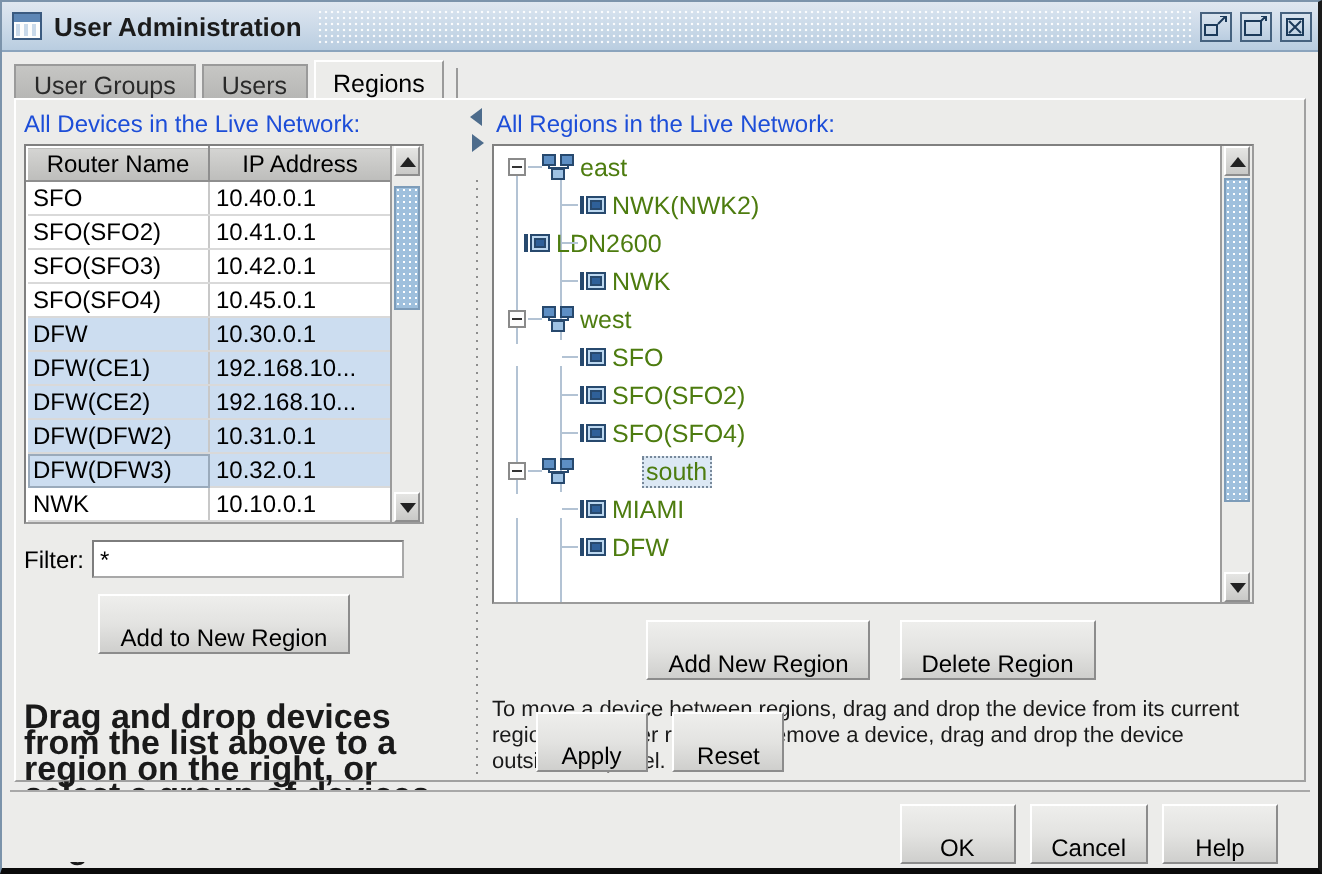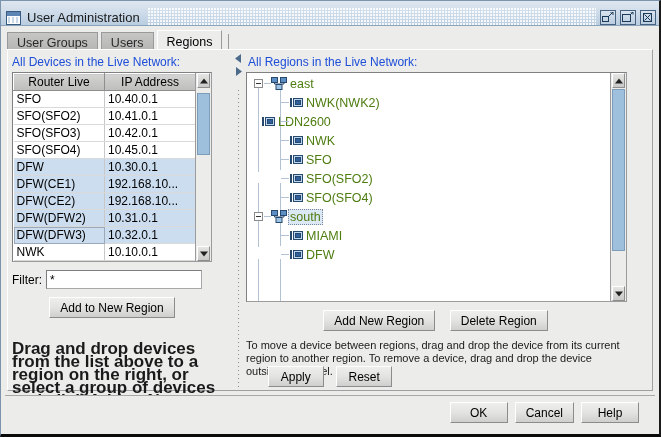--- a/index.html
+++ b/index.html
@@ -17,22 +17,23 @@
     border: 1px solid #7b93ab;
     border-bottom: 3px solid #0a0a0a;
     border-right: 2px solid #1a1a1a;
   }
   
   .titlebar {
     position: relative;
     height: 25px;
     background: linear-gradient(to bottom, #dfe7f0 0%, #cfdcea 45%, #b9cde0 100%);
     border-bottom: 1px solid #8ba4bd;
-    display: flex; align-items: flex-end;
+    display: flex; align-items: center;
     padding: 0 3px 0 5px;
+    font-weight: bold;
   }
   .win-icon {
     width: 15px; height: 14px;
     background: #fdfdfd;
     border: 1px solid #3a5a80;
     position: relative; flex: 0 0 auto;
     margin-right: 6px;
   }
   .win-icon::before {
     content: ""; position: absolute; left: 0; top: 0; right: 0; height: 4px;
@@ -199,21 +200,21 @@
     font-size: 12px; color: #000;
     padding: 0 3px; outline: none;
     font-family: "Liberation Sans", sans-serif;
   }
   
   .btn {
     font-size: 12px; color: #000;
     background: linear-gradient(to bottom,#eeeeec 0%,#e3e3e1 50%,#cfcfcd 100%);
     border: 1px solid #8c8c8c;
     border-top-color: #ffffff; border-left-color: #ffffff;
-    padding: 2px 10px; height: 21px;
+    padding: 14px 10px; height: 21px;
     cursor: pointer; white-space: nowrap;
     font-family: "Liberation Sans", sans-serif;
   }
   .addnew-wrap { text-align: center; width: 208px; margin-top: 8px; }
   .hint {
     font-size: 17px; color: #1a1a1a; line-height: 13px;
     margin: 24px 2px 0 4px; width: 208px; font-weight: bold;
   }
   
   .tree-wrap {
@@ -317,21 +318,21 @@
 
   <div class="content">
 
     <div class="split-left">
       <div class="panel-label">All Devices in the Live Network:</div>
 
       <div class="table-wrap">
         <table class="devtable">
           <thead>
             <tr>
-              <th class="col-name">Router Live</th>
+              <th class="col-name">Router Name</th>
               <th class="col-ip">IP Address</th>
             </tr>
           </thead>
           <tbody>
             <tr>
               <td>SFO</td>
               <td>10.40.0.1</td>
             </tr>
             <tr>
               <td>SFO(SFO2)</td>
@@ -465,65 +466,78 @@
             <span class="ico-dev" style="margin-left:15px;">
               <svg width="14" height="12" viewBox="0 0 14 12">
                   <rect x="0" y="1" width="2" height="9" fill="#27496e"></rect>
                   <rect x="3.5" y="1.5" width="9" height="8" fill="#bcd7ef" stroke="#27496e"></rect>
                   <rect x="5.5" y="3.5" width="5" height="4" fill="#2f6099" stroke="#27496e"></rect>
                 </svg>
             </span>
             <span class="label">NWK</span>
           </div>
 
-          <div class="tnode" style="padding-left:28px;">
-            <div class="tline-h" style="left:34px;top:9px;width:8px;"></div>
-            <span class="ico-dev" style="margin-left:15px;">
-              <svg width="14" height="12" viewBox="0 0 14 12">
-                  <rect x="0" y="1" width="2" height="9" fill="#27496e"></rect>
-                  <rect x="3.5" y="1.5" width="9" height="8" fill="#bcd7ef" stroke="#27496e"></rect>
-                  <rect x="5.5" y="3.5" width="5" height="4" fill="#2f6099" stroke="#27496e"></rect>
-                </svg>
-            </span>
-            <span class="label">SFO</span>
-          </div>
-          <div class="tnode" style="padding-left:28px;">
-            <div class="tline-h" style="left:34px;top:9px;width:8px;"></div>
-            <span class="ico-dev" style="margin-left:15px;">
-              <svg width="14" height="12" viewBox="0 0 14 12">
-                  <rect x="0" y="1" width="2" height="9" fill="#27496e"></rect>
-                  <rect x="3.5" y="1.5" width="9" height="8" fill="#bcd7ef" stroke="#27496e"></rect>
-                  <rect x="5.5" y="3.5" width="5" height="4" fill="#2f6099" stroke="#27496e"></rect>
-                </svg>
-            </span>
-            <span class="label">SFO(SFO2)</span>
-          </div>
-          <div class="tnode" style="padding-left:28px;">
-            <div class="tline-h" style="left:34px;top:9px;width:8px;"></div>
-            <span class="ico-dev" style="margin-left:15px;">
-              <svg width="14" height="12" viewBox="0 0 14 12">
-                  <rect x="0" y="1" width="2" height="9" fill="#27496e"></rect>
-                  <rect x="3.5" y="1.5" width="9" height="8" fill="#bcd7ef" stroke="#27496e"></rect>
-                  <rect x="5.5" y="3.5" width="5" height="4" fill="#2f6099" stroke="#27496e"></rect>
-                </svg>
-            </span>
-            <span class="label">SFO(SFO4)</span>
-          </div>
-
-          <div class="tnode sel" style="padding-left:6px;">
+          <div class="tnode" style="padding-left:6px;">
             <div class="expander" style="left:7px;top:5px;"></div>
             <div class="tline-h" style="left:17px;top:9px;width:7px;"></div>
             <span class="ico-net" style="margin-left:18px;">
               <svg width="17" height="14" viewBox="0 0 17 14">
                   <rect x="0.5" y="0.5" width="6" height="5" fill="#5e8fc4" stroke="#27496e"></rect>
                   <rect x="9.5" y="0.5" width="6" height="5" fill="#5e8fc4" stroke="#27496e"></rect>
                   <rect x="5" y="7.5" width="6" height="5" fill="#9ec2e4" stroke="#27496e"></rect>
                   <path d="M3.5 5.5 L3.5 7 L13 7 L13 5.5" stroke="#27496e" fill="none"></path>
                 </svg>
             </span>
+            <span class="label">west</span>
+          </div>
+          <div class="tnode" style="padding-left:28px;">
+            <div class="tline-h" style="left:34px;top:9px;width:8px;"></div>
+            <span class="ico-dev" style="margin-left:15px;">
+              <svg width="14" height="12" viewBox="0 0 14 12">
+                  <rect x="0" y="1" width="2" height="9" fill="#27496e"></rect>
+                  <rect x="3.5" y="1.5" width="9" height="8" fill="#bcd7ef" stroke="#27496e"></rect>
+                  <rect x="5.5" y="3.5" width="5" height="4" fill="#2f6099" stroke="#27496e"></rect>
+                </svg>
+            </span>
+            <span class="label">SFO</span>
+          </div>
+          <div class="tnode" style="padding-left:28px;">
+            <div class="tline-h" style="left:34px;top:9px;width:8px;"></div>
+            <span class="ico-dev" style="margin-left:15px;">
+              <svg width="14" height="12" viewBox="0 0 14 12">
+                  <rect x="0" y="1" width="2" height="9" fill="#27496e"></rect>
+                  <rect x="3.5" y="1.5" width="9" height="8" fill="#bcd7ef" stroke="#27496e"></rect>
+                  <rect x="5.5" y="3.5" width="5" height="4" fill="#2f6099" stroke="#27496e"></rect>
+                </svg>
+            </span>
+            <span class="label">SFO(SFO2)</span>
+          </div>
+          <div class="tnode" style="padding-left:28px;">
+            <div class="tline-h" style="left:34px;top:9px;width:8px;"></div>
+            <span class="ico-dev" style="margin-left:15px;">
+              <svg width="14" height="12" viewBox="0 0 14 12">
+                  <rect x="0" y="1" width="2" height="9" fill="#27496e"></rect>
+                  <rect x="3.5" y="1.5" width="9" height="8" fill="#bcd7ef" stroke="#27496e"></rect>
+                  <rect x="5.5" y="3.5" width="5" height="4" fill="#2f6099" stroke="#27496e"></rect>
+                </svg>
+            </span>
+            <span class="label">SFO(SFO4)</span>
+          </div>
+
+          <div class="tnode sel" style="padding-left:6px;gap:33px;">
+            <div class="expander" style="left:7px;top:5px;"></div>
+            <div class="tline-h" style="left:17px;top:9px;width:7px;"></div>
+            <span class="ico-net" style="margin-left:18px;">
+              <svg width="17" height="14" viewBox="0 0 17 14">
+                  <rect x="0.5" y="0.5" width="6" height="5" fill="#5e8fc4" stroke="#27496e"></rect>
+                  <rect x="9.5" y="0.5" width="6" height="5" fill="#5e8fc4" stroke="#27496e"></rect>
+                  <rect x="5" y="7.5" width="6" height="5" fill="#9ec2e4" stroke="#27496e"></rect>
+                  <path d="M3.5 5.5 L3.5 7 L13 7 L13 5.5" stroke="#27496e" fill="none"></path>
+                </svg>
+            </span>
             <span class="label">south</span>
           </div>
           <div class="tnode" style="padding-left:28px;">
             <div class="tline-h" style="left:34px;top:9px;width:8px;"></div>
             <span class="ico-dev" style="margin-left:15px;">
               <svg width="14" height="12" viewBox="0 0 14 12">
                   <rect x="0" y="1" width="2" height="9" fill="#27496e"></rect>
                   <rect x="3.5" y="1.5" width="9" height="8" fill="#bcd7ef" stroke="#27496e"></rect>
                   <rect x="5.5" y="3.5" width="5" height="4" fill="#2f6099" stroke="#27496e"></rect>
                 </svg>

